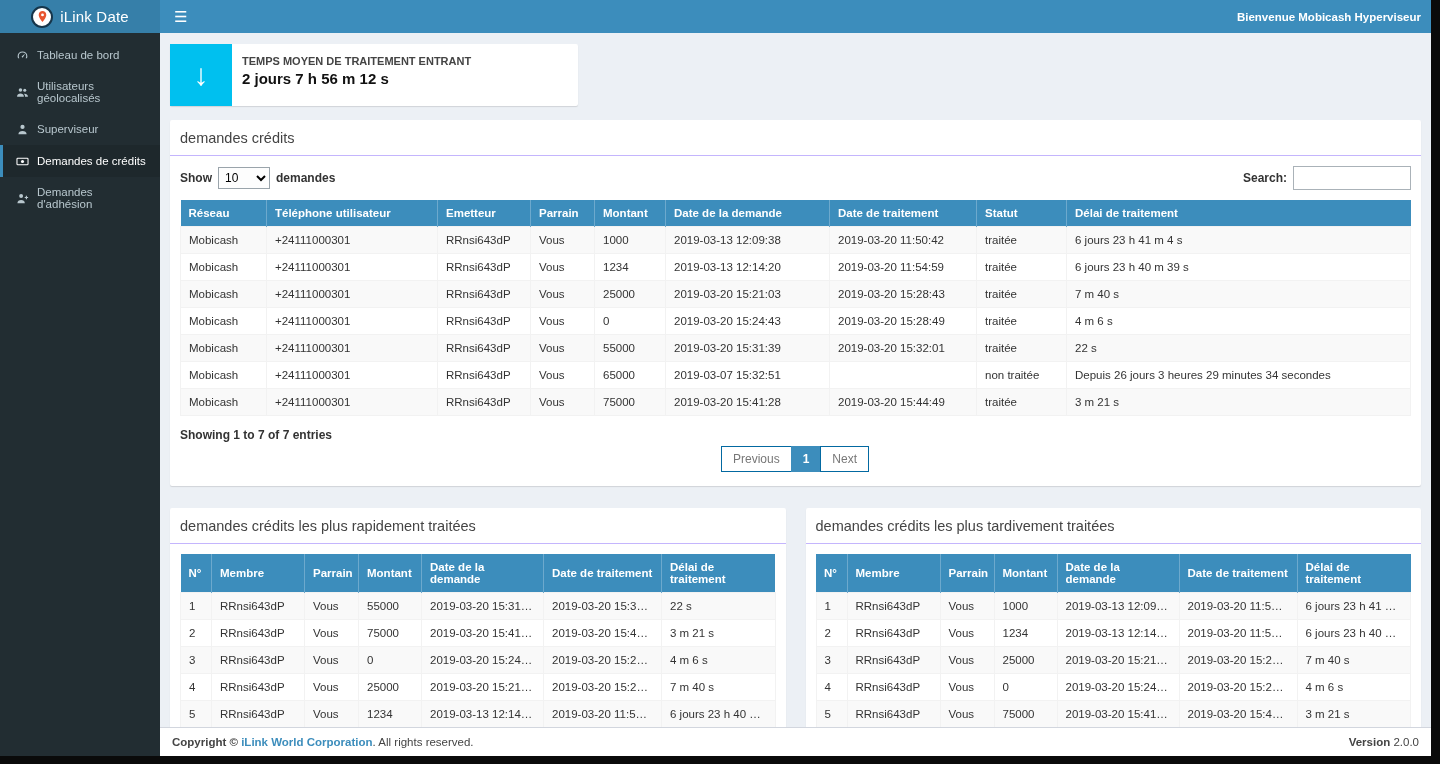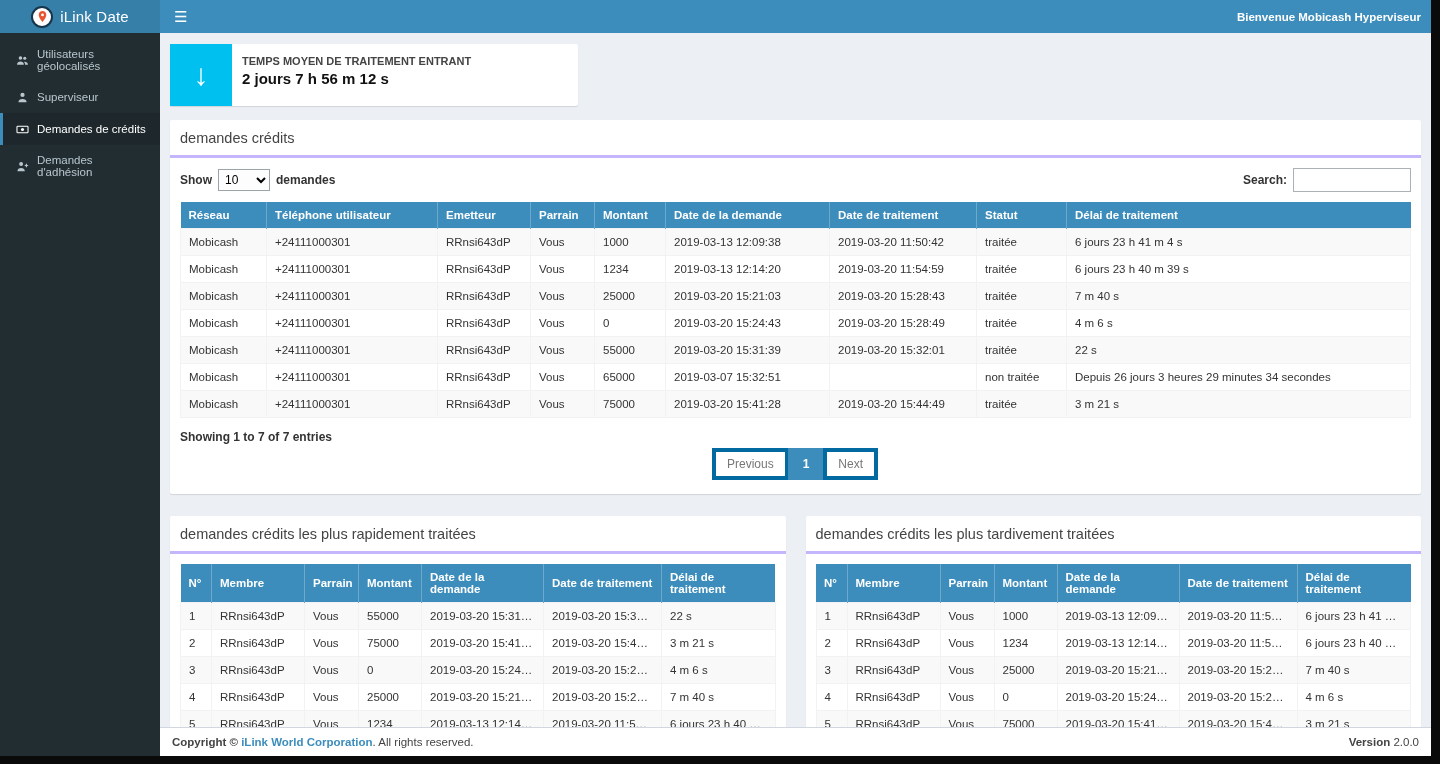--- a/index.html
+++ b/index.html
@@ -33,21 +33,21 @@
 
   .info-box { width:408px; background:#fff; display:flex; box-shadow:0 1px 1px rgba(0,0,0,.12);
               border-radius:2px; margin-bottom:14px; }
   .info-box-icon { width:62px; height:62px; background:#00c0ef; color:#fff; font-size:30px;
                    display:flex; align-items:center; justify-content:center; }
   .info-box-content { padding:8px 10px; }
   .info-box-text { font-size:11px; font-weight:700; color:#444; text-transform:uppercase; margin-top:3px; }
   .info-box-number { font-size:15px; font-weight:700; color:#111; margin-top:3px; }
 
   .panel { background:#fff; box-shadow:0 1px 1px rgba(0,0,0,.12); border-radius:2px; margin-bottom:22px; }
-  .panel-title { font-size:14.5px; color:#444; padding:10px 10px 9px 10px; border-bottom:3px solid #c4b5fd; }
+  .panel-title { font-size:14.5px; color:#444; padding:10px 10px 9px 10px; border-bottom:1px solid #c4b5fd; }
   .panel-body { padding:10px; }
 
   .dt-controls { display:flex; justify-content:space-between; align-items:center; margin-bottom:10px; }
   .dt-length, .dt-search { font-size:12px; font-weight:700; color:#333; display:flex; align-items:center; gap:6px; }
   .dt-length select { font-size:12px; padding:2px 2px; border:1px solid #9aa4ab; background:#fdfdfd; width:52px; height:22px; }
   .dt-search input { border:1px solid #aab2b8; height:24px; width:118px; padding:2px 6px; font-size:12px;
                      font-family:"Liberation Sans",sans-serif; }
 
   table.dt { width:100%; border-collapse:collapse; table-layout:fixed; }
   table.dt th { background:#3c8dbc; color:#fff; font-size:11.5px; font-weight:700; text-align:left;
@@ -62,21 +62,21 @@
   #credits-table th:nth-child(3){width:93px}  #credits-table th:nth-child(4){width:64px}
   #credits-table th:nth-child(5){width:71px}  #credits-table th:nth-child(6){width:164px}
   #credits-table th:nth-child(7){width:147px} #credits-table th:nth-child(8){width:90px}
 
   .t-small th:nth-child(1){width:31px}  .t-small th:nth-child(2){width:93px}
   .t-small th:nth-child(3){width:54px}  .t-small th:nth-child(4){width:63px}
   .t-small th:nth-child(5){width:122px} .t-small th:nth-child(6){width:118px}
 
   .dt-info { font-size:12px; font-weight:700; color:#333; margin-top:12px; }
   .dt-paginate { display:flex; justify-content:center; margin-top:4px; padding-bottom:4px; }
-  .dt-paginate a { font-size:12px; padding:5px 11px; border:4px solid #0369a1; background:#fff; color:#777;
+  .dt-paginate a { font-size:12px; padding:5px 11px; border:1px solid #0369a1; background:#fff; color:#777;
                    margin-left:-1px; cursor:pointer; text-decoration:none; }
   .dt-paginate a.active { background:#3c8dbc; border-color:#3c8dbc; color:#fff; font-weight:700; }
 
   .bottom-row { display:flex; gap:20px; }
   .bottom-row .panel { flex:1; margin-bottom:0; }
 
   
   .main-footer { position:absolute; left:160px; right:0; bottom:0; background:#fff;
                  border-top:1px solid #d2d6de; padding:8px 12px; font-size:11.5px; color:#444;
                  display:flex; justify-content:space-between; align-items:center; }
@@ -100,20 +100,31 @@
     <nav class="navbar">
       <a class="sidebar-toggle">
         <span>☰</span>
       </a>
       <div class="navbar-right">Bienvenue Mobicash Hyperviseur</div>
     </nav>
   </header>
 
   <aside class="sidebar">
     <ul>
+      <li>
+          <a>
+        <span class="micon">
+          <svg viewBox="0 0 16 16" width="13" height="13" fill="currentColor">
+                <path d="M8 3a6 6 0 0 0-6 6c0 .9.2 1.7.5 2.5h1.6A4.6 4.6 0 0 1 3.4 9a4.6 4.6 0 1 1 9.2 0c0 .9-.3 1.8-.7 2.5h1.6c.3-.8.5-1.6.5-2.5a6 6 0 0 0-6-6z"></path>
+                <path d="M8.8 9.8 11.4 5.5 7.6 8.6a.9.9 0 1 0 1.2 1.2z"></path>
+              </svg>
+        </span>
+        <span>Tableau de bord</span>
+          </a>
+        </li>
       <li>
           <a>
         <span class="micon">
           <svg viewBox="0 0 16 16" width="13" height="13" fill="currentColor">
                 <circle cx="5.5" cy="5" r="2.2"></circle>
                 <circle cx="10.8" cy="5.2" r="1.9"></circle>
                 <path d="M1.4 12.4c0-2.1 1.9-3.3 4.1-3.3s4.1 1.2 4.1 3.3v.8H1.4zM10.7 9.5c2 .1 3.9 1.1 3.9 2.9v.8h-3.5v-.8c0-1.1-.4-2.1-1.2-2.7.3-.1.5-.2.8-.2z"></path>
               </svg>
         </span>
         <span>Utilisateurs géolocalisés</span>

